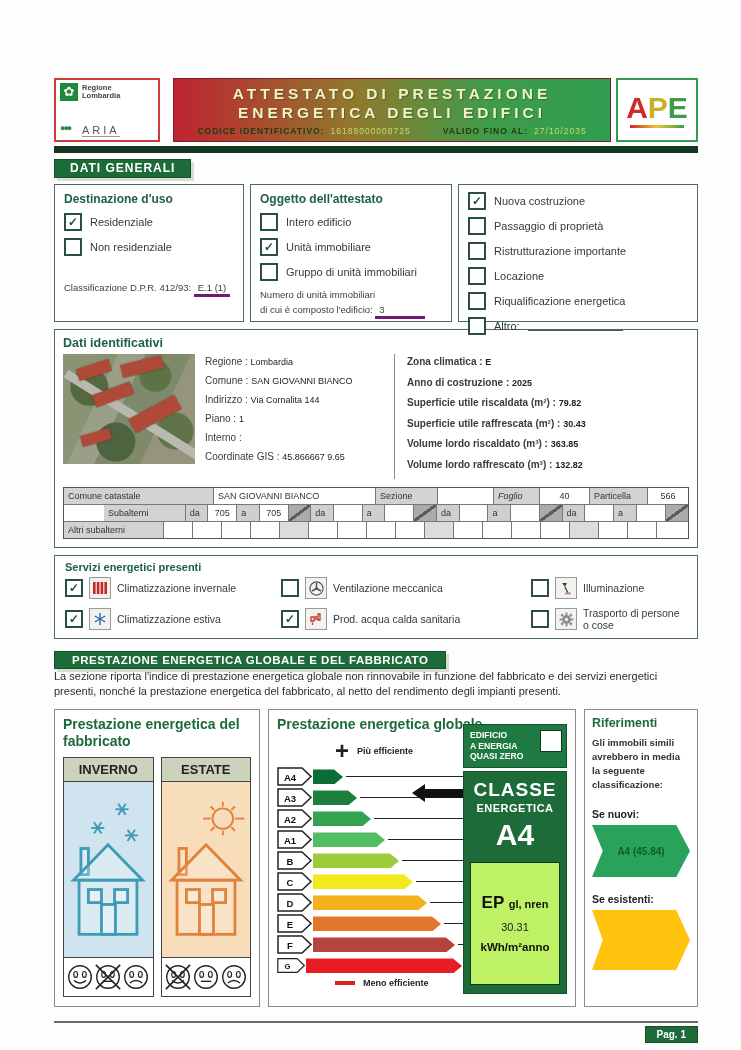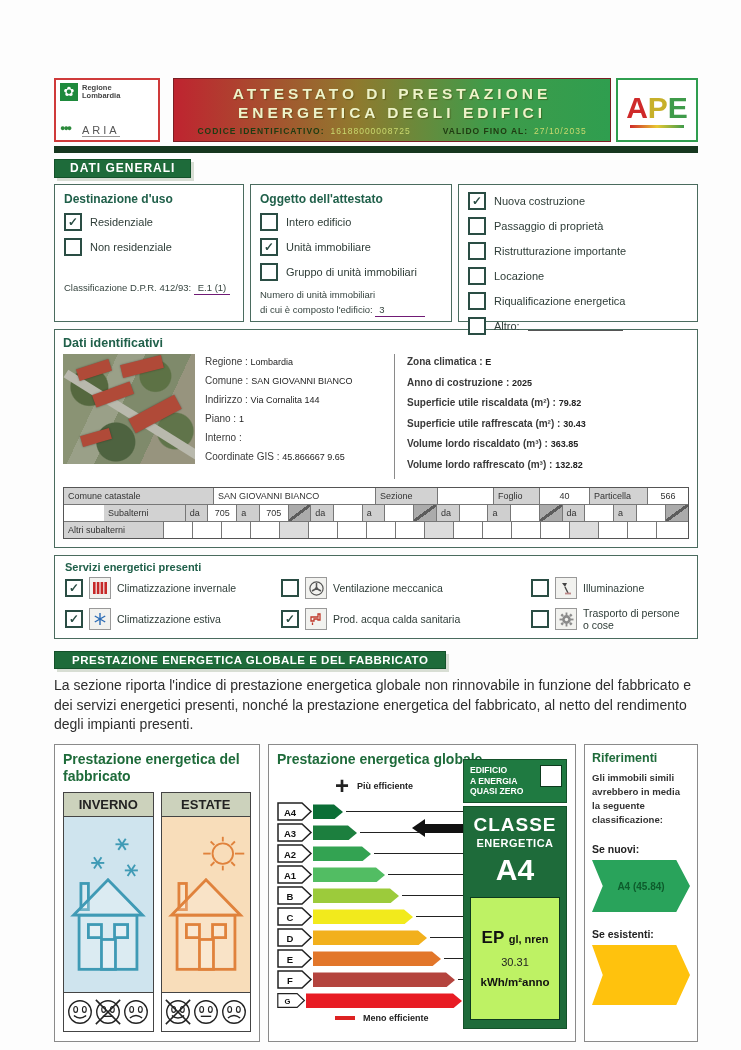--- a/index.html
+++ b/index.html
@@ -28,21 +28,21 @@
 
   .sec-label{display:inline-block;background:#1e6b3a;color:#fff;font-weight:bold;font-size:12px;letter-spacing:1px;padding:2px 16px 3px 16px;margin-top:6px;box-shadow:3px 3px 0 #d8ded4, inset 0 0 0 1px #14512a;}
 
   
   .dg-row{display:flex;gap:6px;margin-top:6px;}
   .dg-box{border:1.5px solid #4a6b5e;background:#fff;box-sizing:border-box;padding:7px 9px;height:138px;}
   .dg-title{color:#20604a;font-weight:bold;font-size:12px;margin-bottom:7px;}
   .opt{display:flex;align-items:center;gap:8px;margin-bottom:7px;font-size:11px;color:#2f3d38;}
   .cb{width:14px;height:14px;border:2px solid #2a4d44;display:inline-flex;align-items:center;justify-content:center;font-size:12px;font-weight:bold;color:#2a4d44;background:#fff;flex:0 0 auto;}
   .small-lab{font-size:9.5px;color:#374540;}
-  .uline{border-bottom:1px solid #701a75;padding:0 4px 1px 4px;}
+  .uline{border-bottom:3px solid #701a75;padding:0 4px 1px 4px;}
   .altro-line{display:inline-block;width:95px;border-bottom:1px solid #555;height:9px;}
 
   
   .di-box{border:1.5px solid #4a6b5e;background:#fff;margin-top:7px;padding:6px 8px 8px 8px;box-sizing:border-box;}
   .di-title{color:#20604a;font-weight:bold;font-size:12.5px;margin-bottom:4px;}
   .di-flex{display:flex;gap:10px;}
   .photo{width:132px;height:110px;position:relative;overflow:hidden;background:
     radial-gradient(circle at 20% 30%,#55683f 0 14%,transparent 15%),
     radial-gradient(circle at 70% 20%,#5d7245 0 12%,transparent 13%),
     radial-gradient(circle at 40% 80%,#4e6340 0 16%,transparent 17%),
@@ -73,21 +73,21 @@
 
   
   .srv-box{border:1.5px solid #4a6b5e;background:#fff;margin-top:7px;padding:5px 10px 7px 10px;box-sizing:border-box;}
   .srv-title{color:#20604a;font-weight:bold;font-size:11px;margin-bottom:4px;}
   .srv-grid{display:grid;grid-template-columns:216px 250px 1fr;row-gap:8px;}
   .srv-item{display:flex;align-items:center;gap:6px;font-size:10.5px;color:#2f3d38;}
   .icon-cell{width:20px;height:20px;border:1px solid #999;background:#f2f2ef;display:flex;align-items:center;justify-content:center;flex:0 0 auto;}
 
   
   .sec-label2{display:inline-block;background:#1e6b3a;color:#fff;font-weight:bold;font-size:11.5px;letter-spacing:.5px;padding:3px 18px;margin-top:12px;box-shadow:3px 3px 0 #d8ded4, inset 0 0 0 1px #14512a;}
-  .desc{font-size:14px;color:#2e2e2e;margin-top:7px;line-height:1.4;width:100%;}
+  .desc{font-size:11px;color:#2e2e2e;margin-top:0;line-height:1.4;width:100%;}
 
   
   .panels{display:flex;gap:8px;margin-top:9px;height:298px;}
   .panel{border:1.5px solid #8a8a8a;background:#fff;box-sizing:border-box;}
   .p-title{color:#1e6b3a;font-weight:bold;font-size:14px;line-height:1.25;}
 
   .p-left{width:206px;padding:6px 8px;}
   .season-wrap{display:flex;gap:7px;margin-top:6px;height:240px;}
   .season{flex:1;border:1.5px solid #444;display:flex;flex-direction:column;}
   .season-h{background:#ccd2bc;border-bottom:1.5px solid #444;text-align:center;font-weight:bold;font-size:13px;color:#222;padding:4px 0;}
@@ -267,21 +267,21 @@
         <div class="kv"><span class="k">Volume lordo raffrescato (m³) :</span> <span class="v">132.82</span></div>
       </div>
     </div>
 
     <div class="cat">
       <div class="crow">
         <span class="c glab" style="width:150px;">Comune catastale</span>
         <span class="c" style="width:162px;">SAN GIOVANNI BIANCO</span>
         <span class="c glab" style="width:62px;">Sezione</span>
         <span class="c" style="width:56px;"></span>
-        <span class="c glab" style="width:46px;">Foglio</span>
+        <span class="c glab" style="width:46px;font-style:italic;">Foglio</span>
         <span class="c" style="width:50px;justify-content:center;">40</span>
         <span class="c glab" style="width:58px;">Particella</span>
         <span class="c" style="flex:1;justify-content:center;">566</span>
       </div>
       <div class="crow">
         <span class="c glab" style="width:100px;margin-left:40px;">Subalterni</span>
       <span class="c lab2">da</span>
           <span class="c val2">705</span>
           <span class="c lab2">a</span>
           <span class="c val2">705</span>

